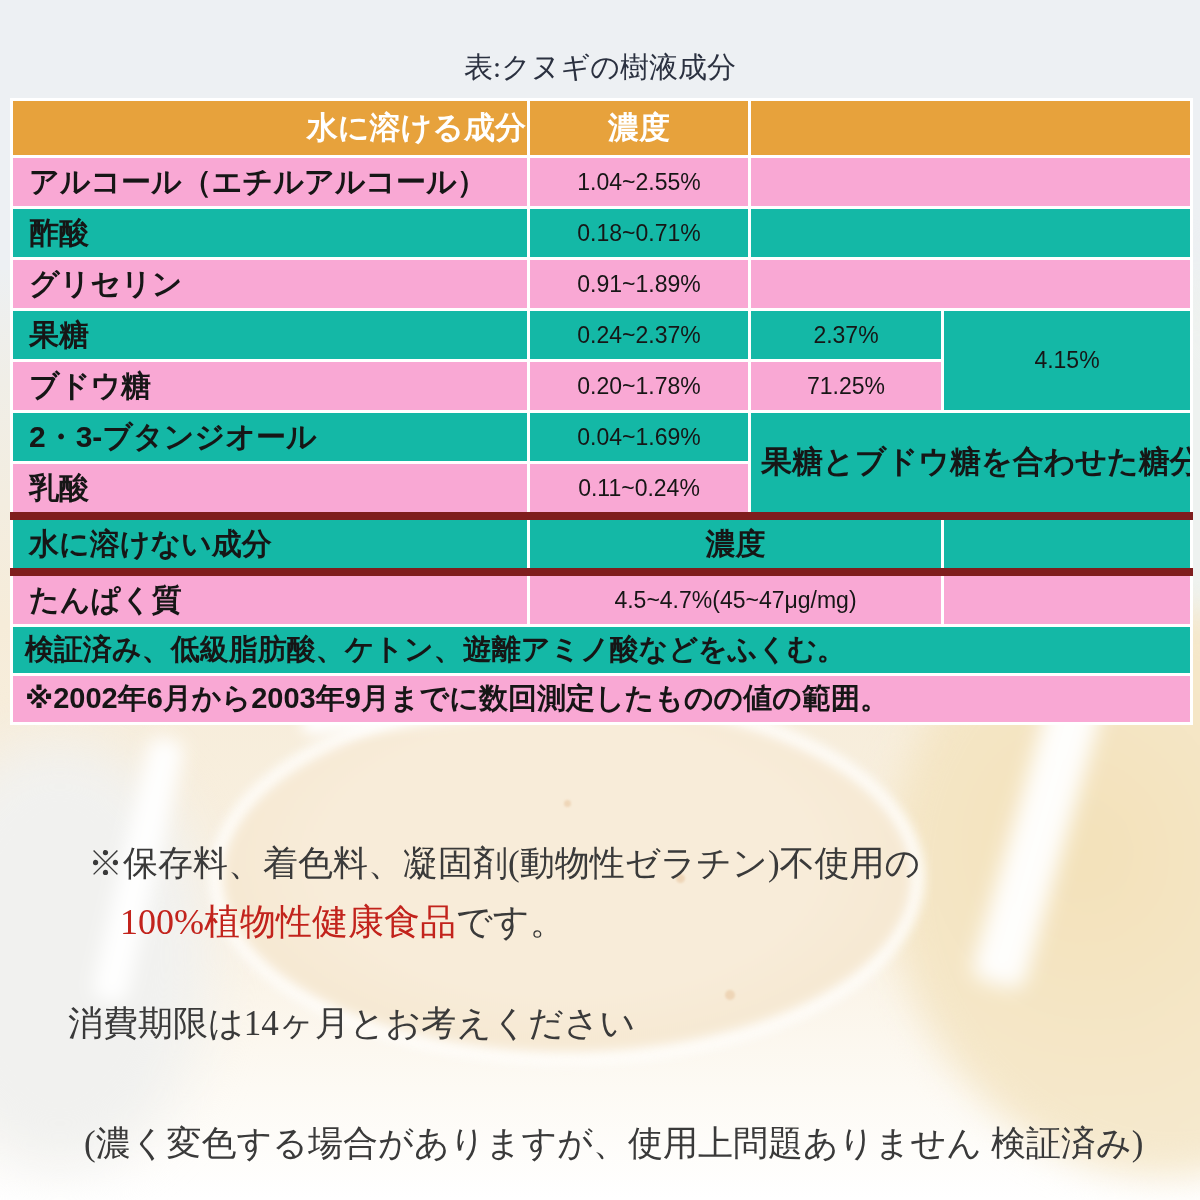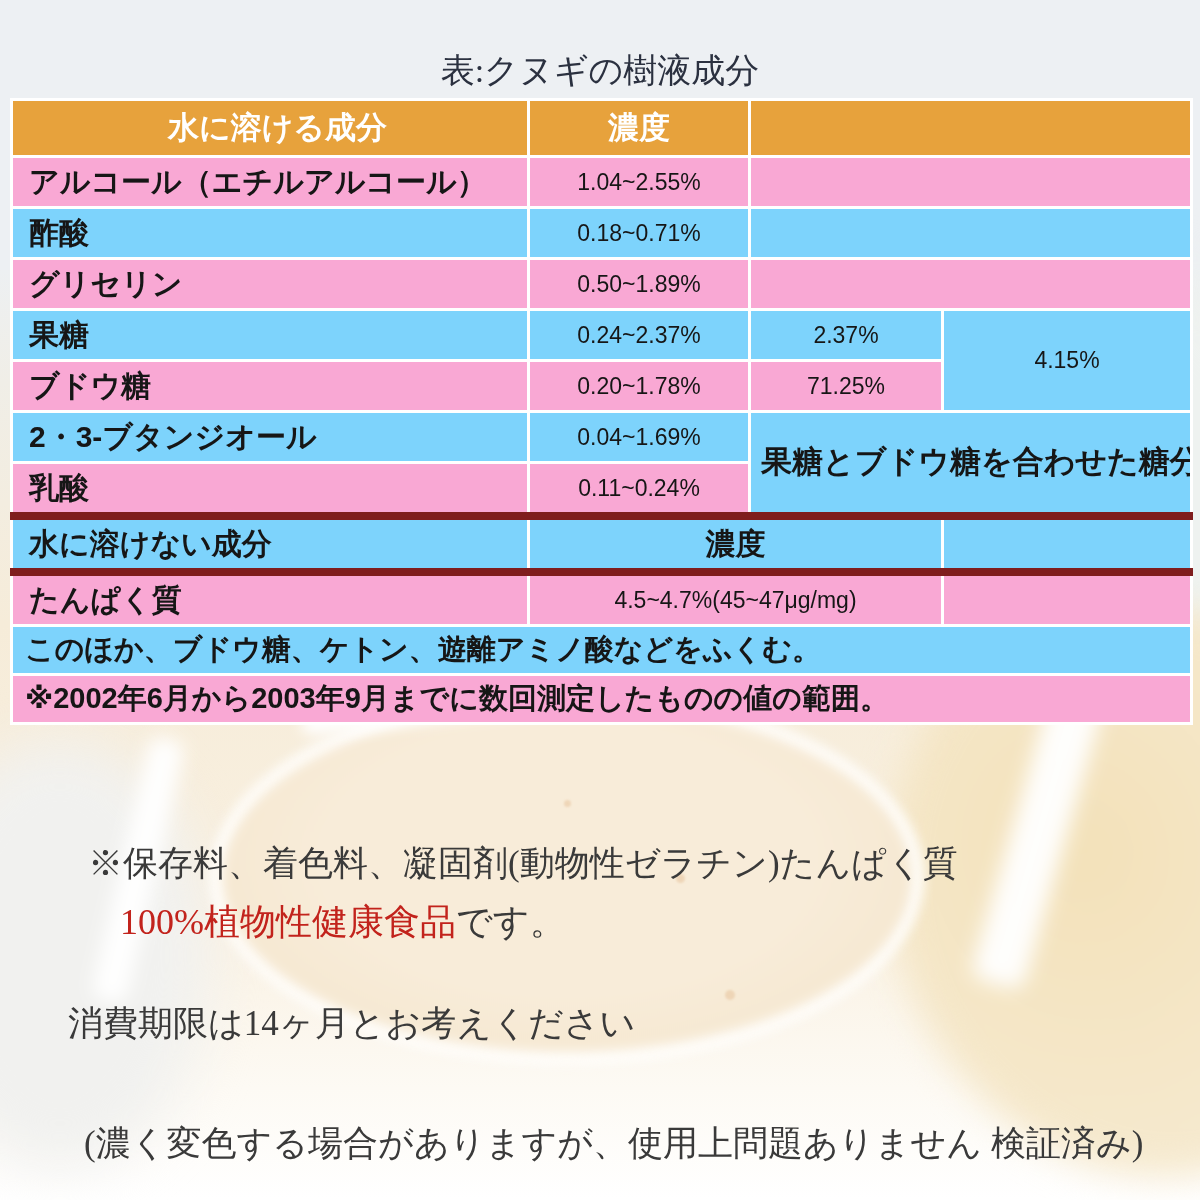--- a/index.html
+++ b/index.html
@@ -23,32 +23,32 @@
   .speck2{left:725px;top:990px;width:10px;height:10px;}
   .speck3{left:564px;top:800px;width:7px;height:7px;}
   .hl{position:absolute;background:rgba(255,255,255,0.95);border-radius:14px;}
   .hl1{left:300px;top:690px;width:430px;height:24px;transform:rotate(-6deg);filter:blur(7px);}
   .hl2{left:1010px;top:690px;width:54px;height:300px;transform:rotate(16deg);filter:blur(10px);}
   .hl3{left:120px;top:735px;width:36px;height:270px;transform:rotate(13deg);filter:blur(9px);}
   .hl4{left:1050px;top:330px;width:40px;height:330px;transform:rotate(-14deg);filter:blur(12px);opacity:.8;}
 
   
   .title{position:absolute;top:48px;left:0;width:1200px;text-align:center;
-    font-family:"Liberation Serif","DejaVu Serif",serif;font-size:34px;color:#2b3140;}
+    font-family:"Liberation Serif","DejaVu Serif",serif;font-size:29px;color:#2b3140;}
 
   
   table.sap{position:absolute;left:10px;top:98px;width:1180px;
     border-collapse:collapse;table-layout:fixed;}
   table.sap td,table.sap th{border:3px solid #ffffff;vertical-align:middle;
     color:#161616;overflow:hidden;white-space:nowrap;}
   col.c1{width:517px;}col.c2{width:221px;}col.c3{width:193px;}col.c4{width:249px;}
   tr.head th{background:#e7a23c;color:#ffffff;font-size:31px;font-weight:bold;height:52px;}
-  th.h-left{text-align:center;padding-left:16px;}
+  th.h-left{text-align:right;padding-left:16px;}
   .bgd{background:#f9a8d4;}
-  .bgl{background:#7dd3fc;}
+  .bgl{background:#14b8a6;}
   td.name{font-size:30px;font-weight:bold;text-align:left;padding-left:16px;height:46px;}
   td.val{font-size:23px;font-weight:normal;text-align:center;}
   td.sugar-note{font-size:31px;font-weight:bold;text-align:left;padding-left:10px;
     white-space:normal;line-height:1.18;}
   tr.blacktop td{border-top:8px solid #7f1d1d;}
   td.conc-mid{font-size:30px;font-weight:bold;text-align:center;}
   td.fullnote{font-size:29px;font-weight:bold;text-align:left;padding-left:12px;height:44px;}
 
   
   .serif-text{position:absolute;font-family:"Liberation Serif","DejaVu Serif",serif;
@@ -97,21 +97,21 @@
     <td class="val bgd">1.04~2.55%</td>
     <td class="bgd" colspan="2"></td>
   </tr>
   <tr>
     <td class="name bgl">酢酸</td>
     <td class="val bgl">0.18~0.71%</td>
     <td class="bgl" colspan="2"></td>
   </tr>
   <tr>
     <td class="name bgd">グリセリン</td>
-    <td class="val bgd">0.50~1.89%</td>
+    <td class="val bgd">0.91~1.89%</td>
     <td class="bgd" colspan="2"></td>
   </tr>
   <tr>
     <td class="name bgl">果糖</td>
     <td class="val bgl">0.24~2.37%</td>
     <td class="val bgl">2.37%</td>
     <td class="val bgl" rowspan="2">4.15%</td>
   </tr>
   <tr>
     <td class="name bgd">ブドウ糖</td>
@@ -131,24 +131,24 @@
     <td class="name bgl">水に溶けない成分</td>
     <td class="conc-mid bgl" colspan="2">濃度</td>
     <td class="bgl"></td>
   </tr>
   <tr class="blacktop">
     <td class="name bgd">たんぱく質</td>
     <td class="val bgd" colspan="2">4.5~4.7%(45~47μg/mg)</td>
     <td class="bgd"></td>
   </tr>
   <tr>
-    <td class="fullnote bgl" colspan="4">このほか、ブドウ糖、ケトン、遊離アミノ酸などをふくむ。</td>
+    <td class="fullnote bgl" colspan="4">検証済み、低級脂肪酸、ケトン、遊離アミノ酸などをふくむ。</td>
   </tr>
   <tr>
     <td class="fullnote bgd" colspan="4">※2002年6月から2003年9月までに数回測定したものの値の範囲。</td>
   </tr>
 </tbody>
   </table>
 
-<div class="serif-text line1">※保存料、着色料、凝固剤(動物性ゼラチン)たんぱく質</div>
+<div class="serif-text line1">※保存料、着色料、凝固剤(動物性ゼラチン)不使用の</div>
 <div class="serif-text line2"><span class="red">100%植物性健康食品</span><span>です。</span></div>
 <div class="serif-text line3">消費期限は14ヶ月とお考えください</div>
 <div class="serif-text line4">(濃く変色する場合がありますが、使用上問題ありません 検証済み)</div>
 
 </body></html>

